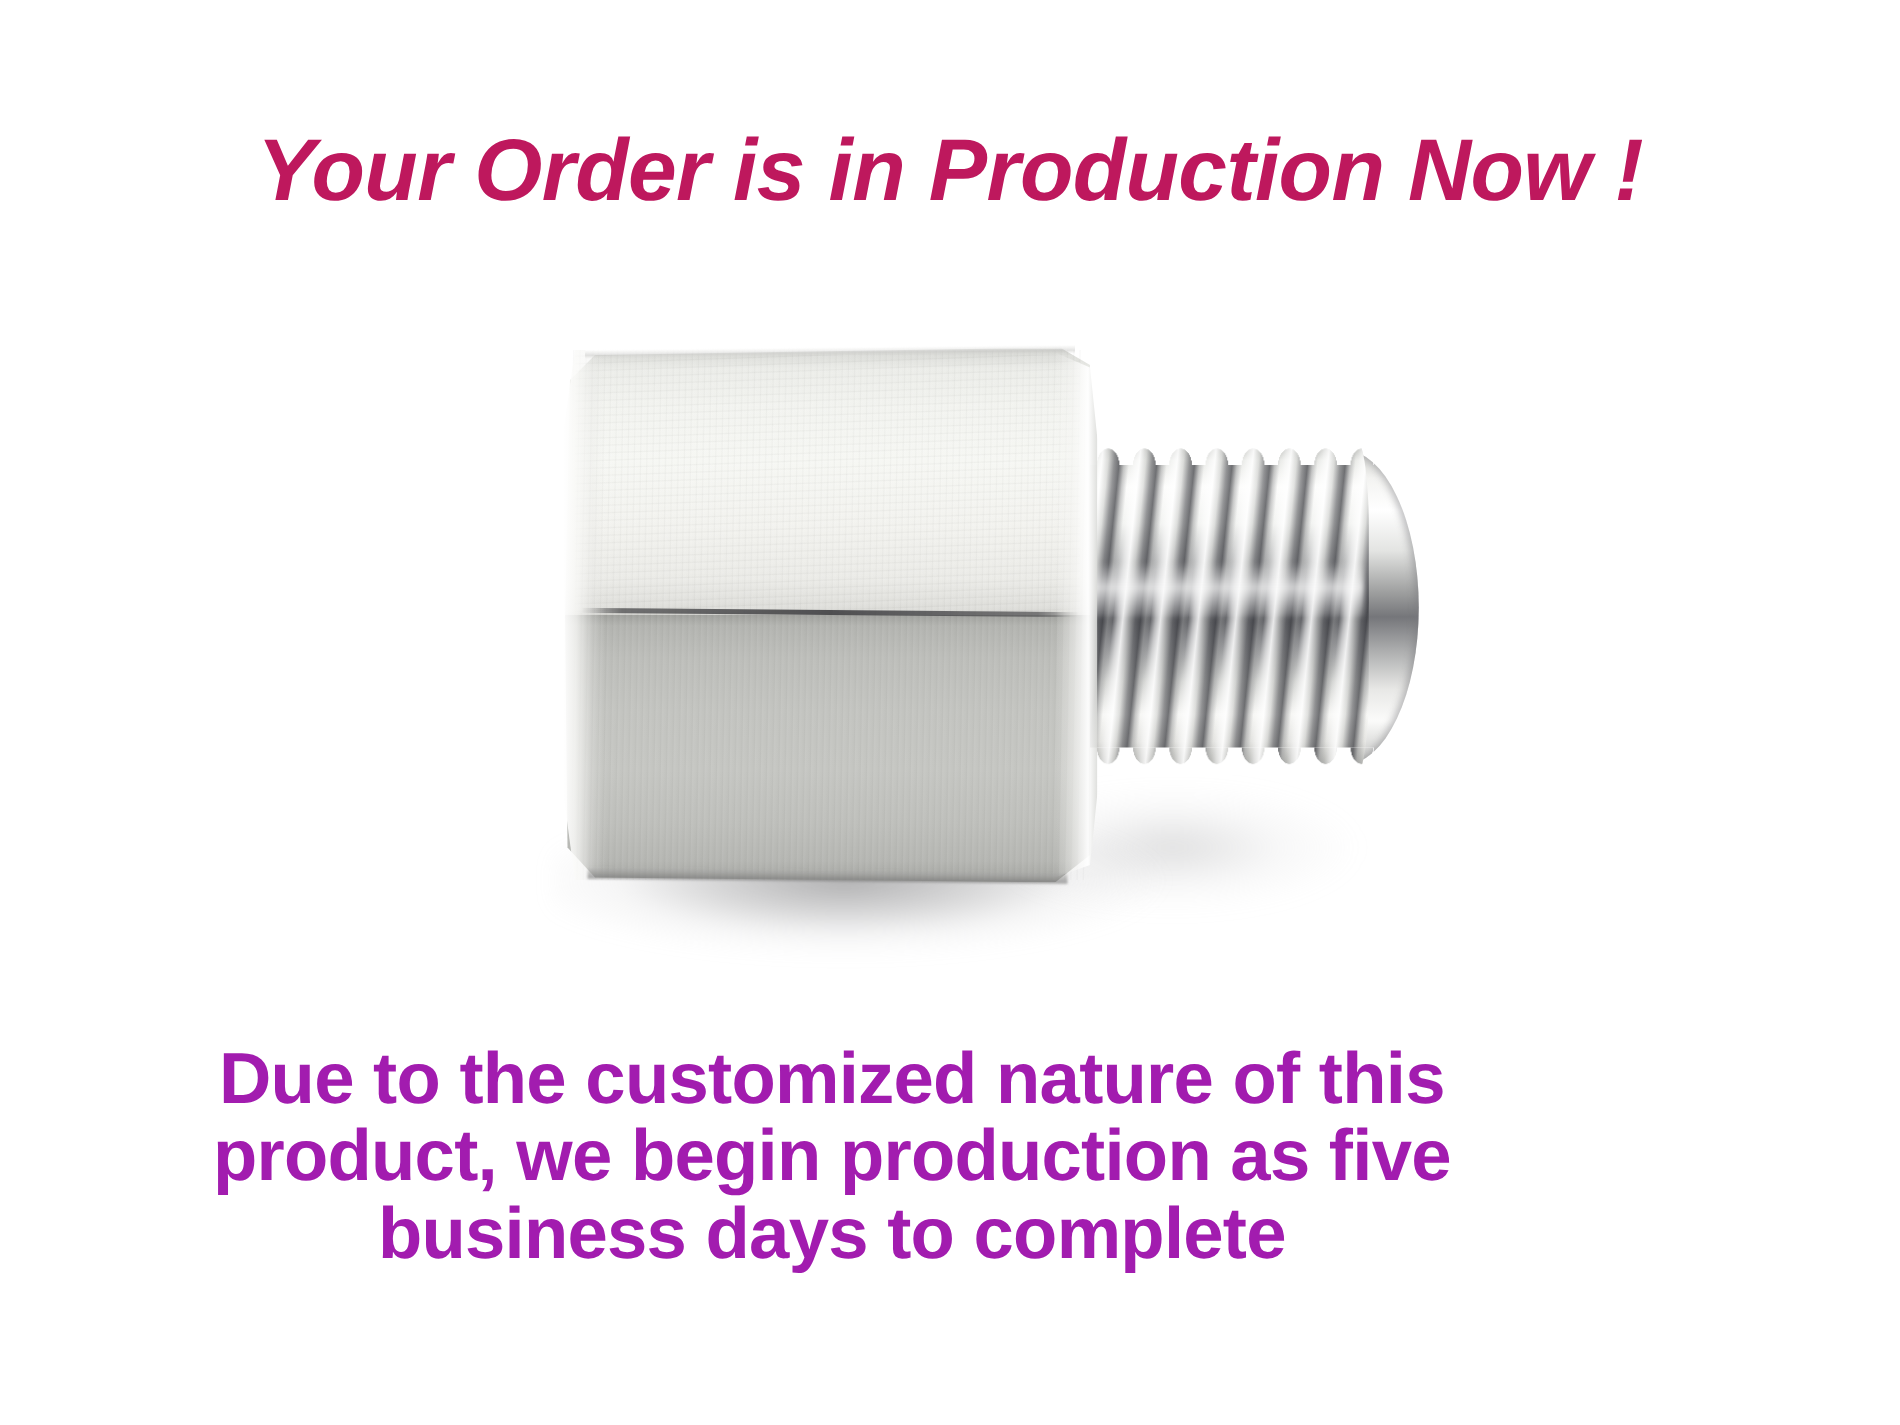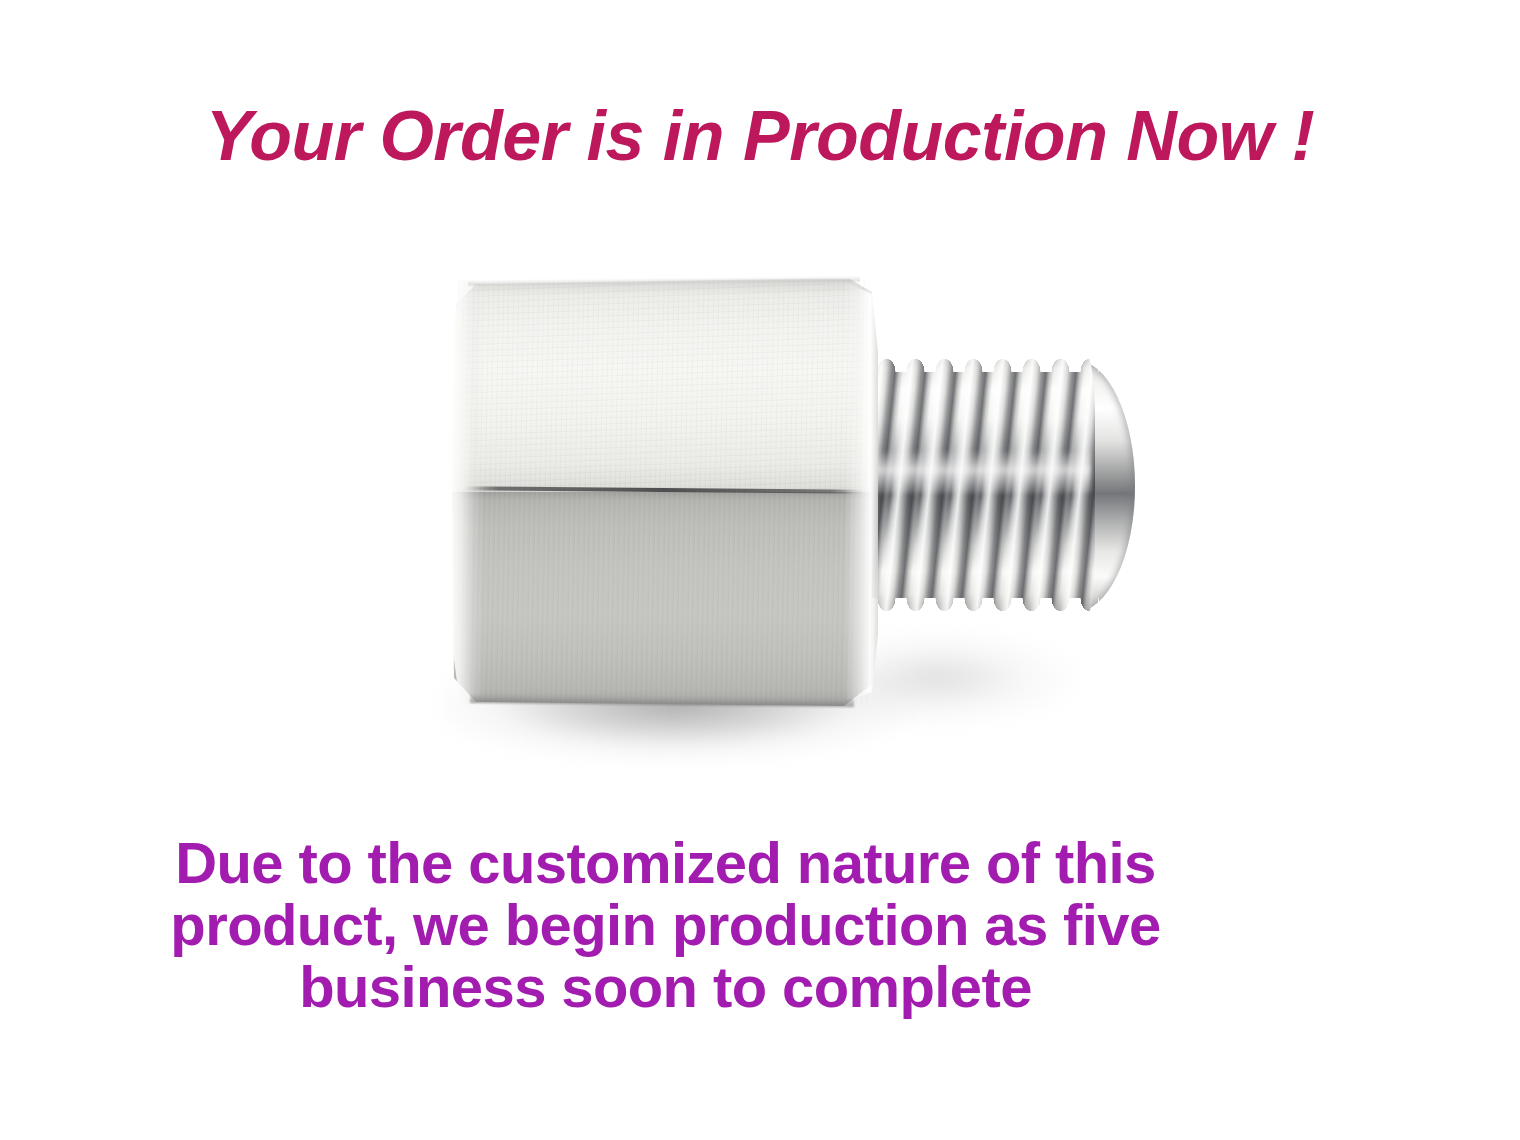--- a/index.html
+++ b/index.html
@@ -362,16 +362,16 @@
       <div class="hex-shoulder"></div>
       <div class="hex-top-hi"></div>
       <div class="hex-bot-lo"></div>
     </div>
 
   </div>
 
   <div class="body-copy">
     <span class="ln">Due to the customized nature of this</span>
     <span class="ln">product, we begin production as five</span>
-    <span class="ln">business soon to complete</span>
+    <span class="ln">business days to complete</span>
   </div>
 
 </div>
 
 </body></html>

